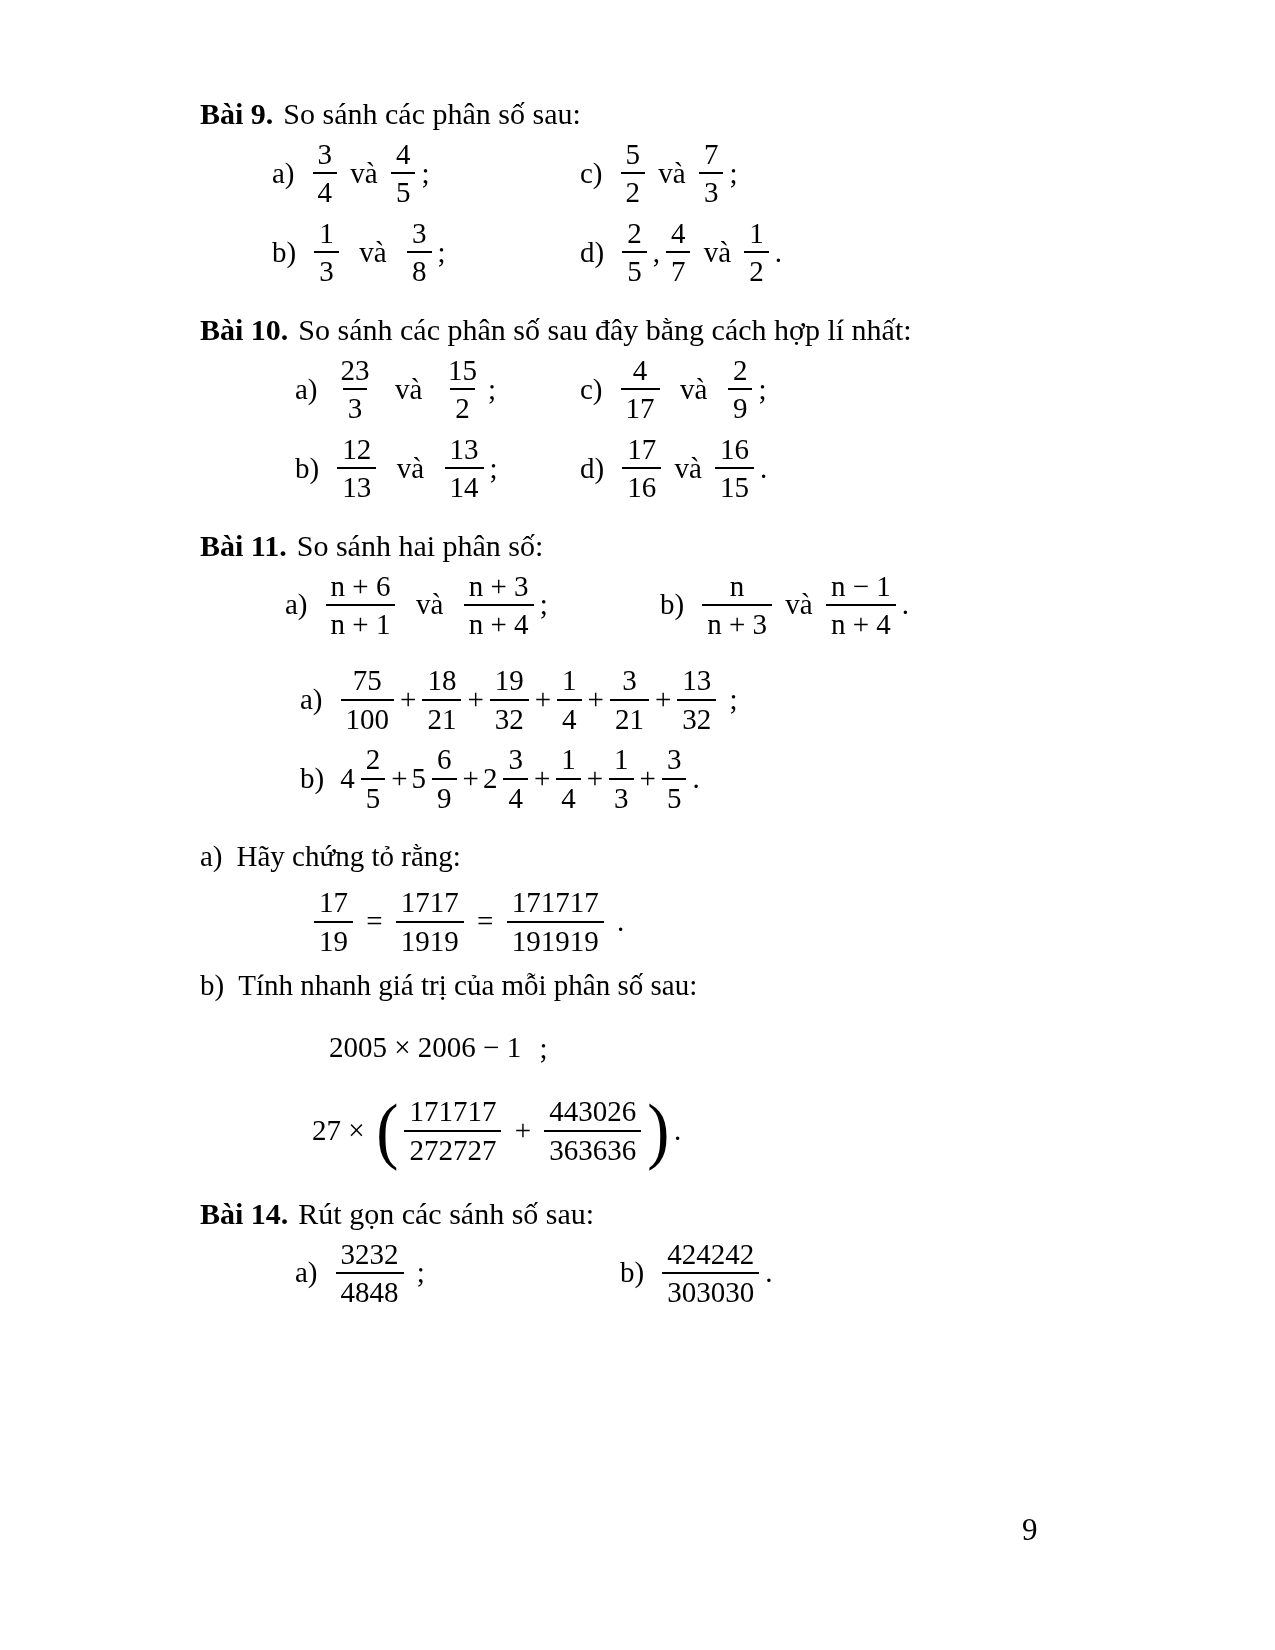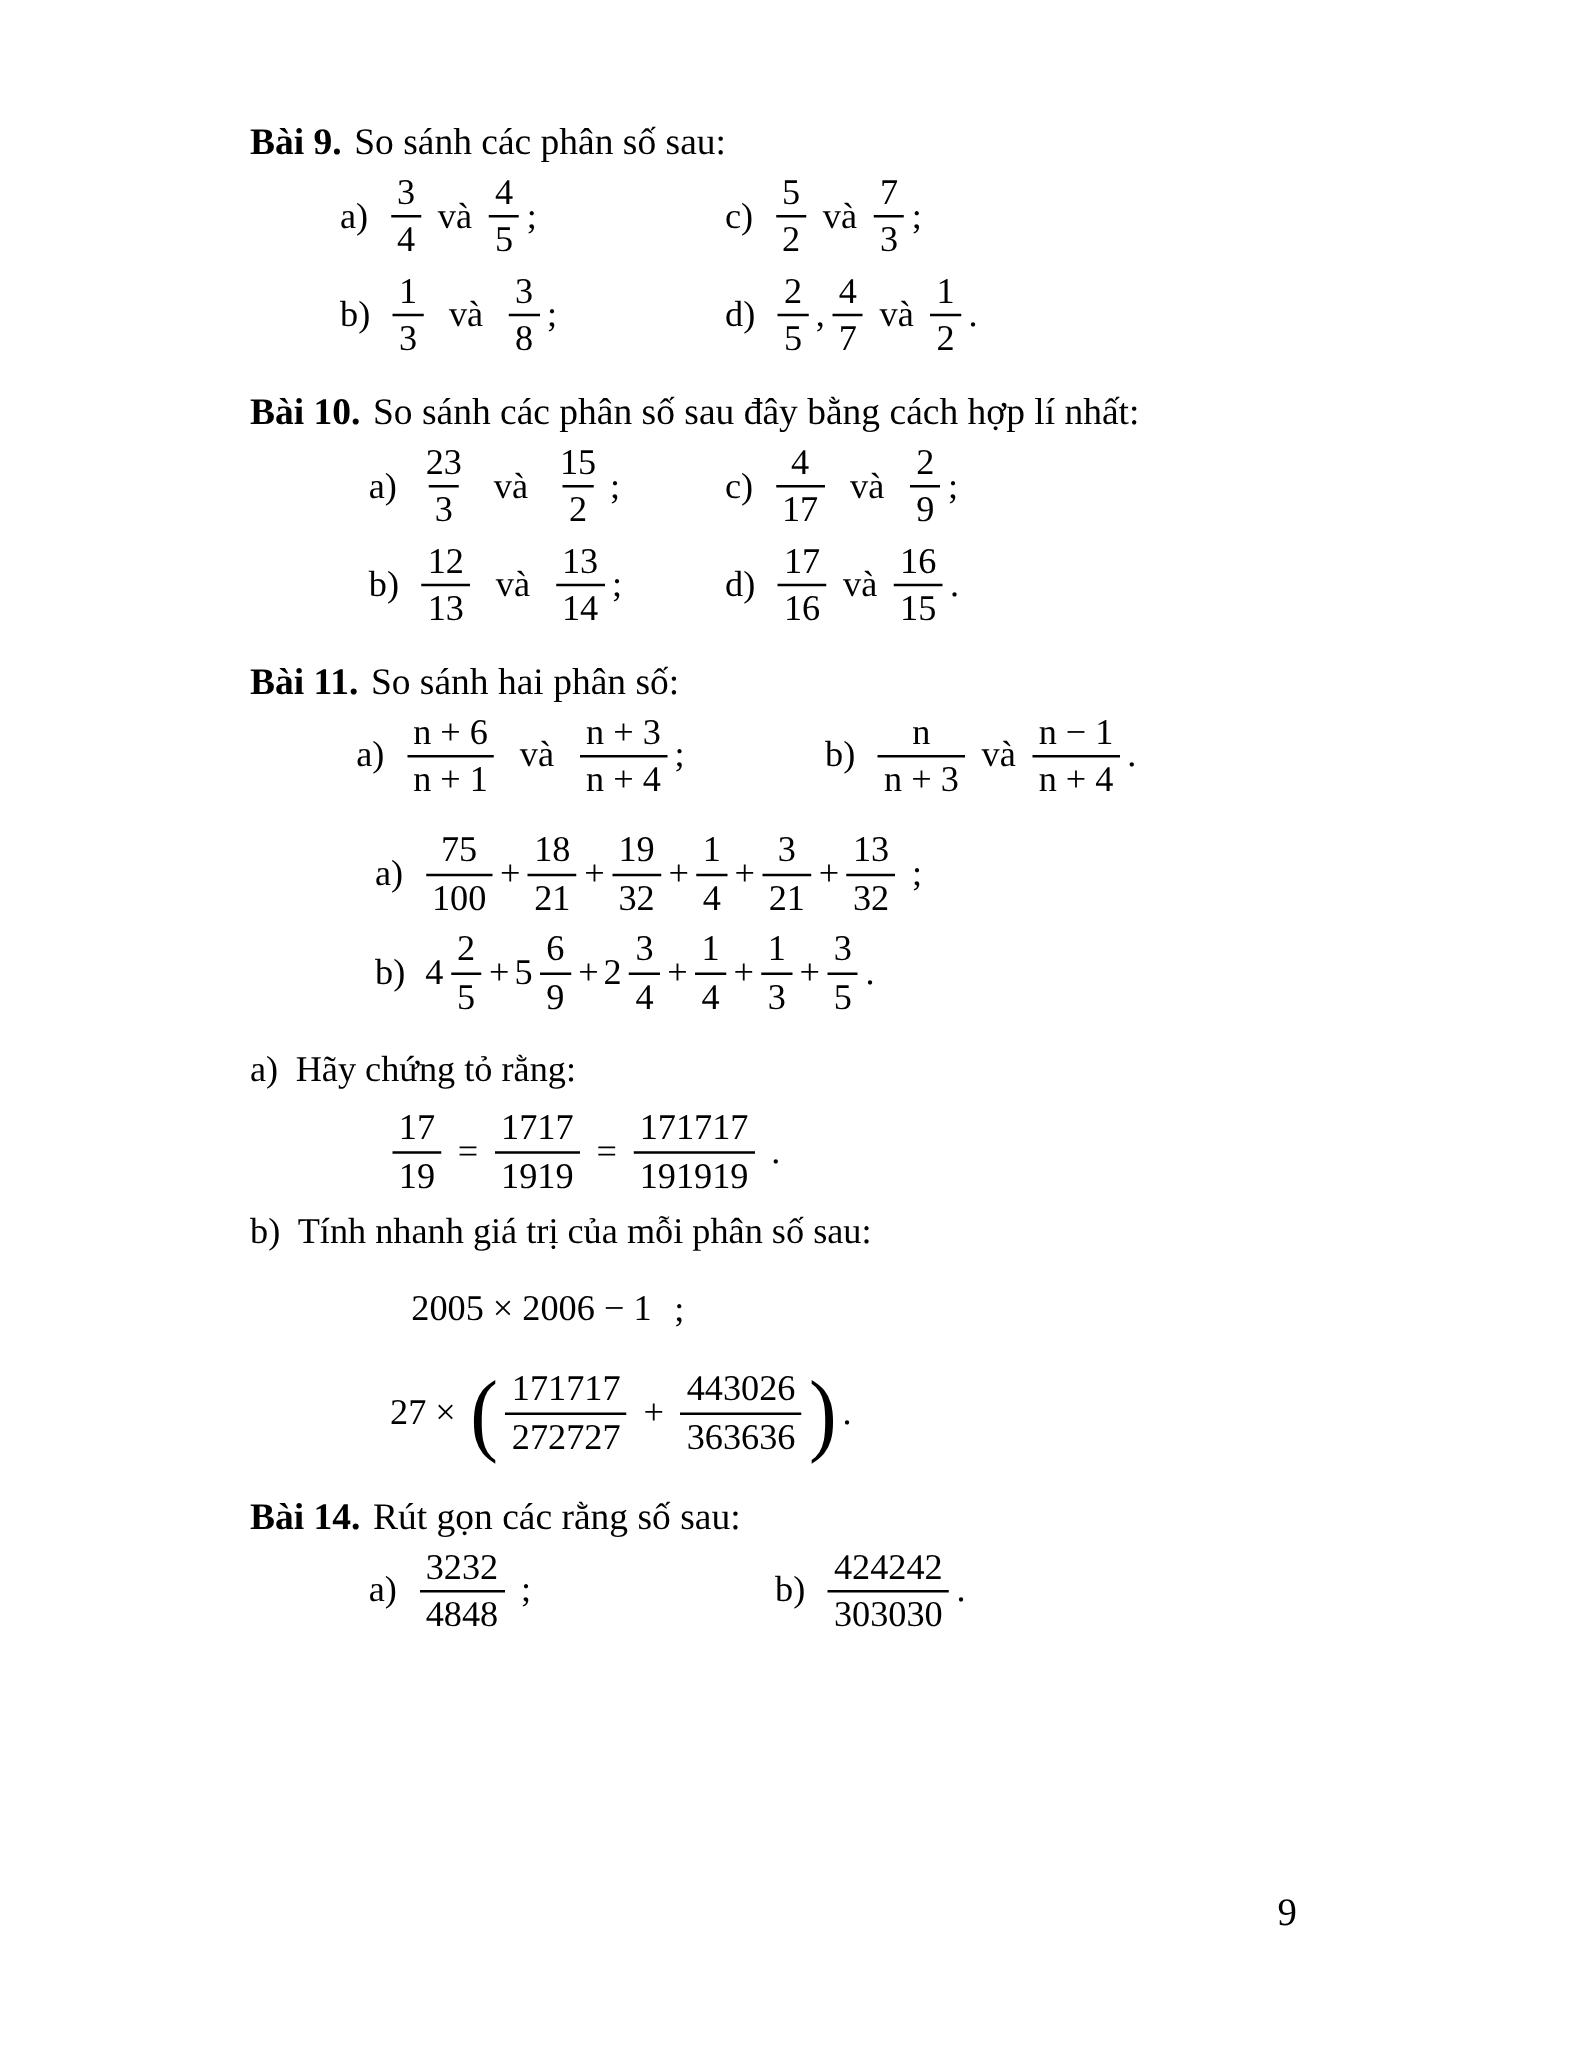--- a/index.html
+++ b/index.html
@@ -396,21 +396,21 @@
               <span class="den">363636</span>
             </span>
             <span class="bigparen">)</span>
             <span class="mtext">.</span>
           </span>
       </div>
     </div>
   </section>
 
   <section class="exercise">
-    <h2 class="heading"><span class="hlabel">Bài 14.</span><span class="htitle">Rút gọn các rằng số sau:</span></h2>
+    <h2 class="heading"><span class="hlabel">Bài 14.</span><span class="htitle">Rút gọn các sánh số sau:</span></h2>
     <div class="row">
       <div class="item ind95">
         <span class="ilabel">a)</span>
         <span class="math">
             <span class="frac">
               <span class="num">3232</span>
               <span class="den">4848</span>
             </span>
             <span class="mtext"> ;</span>
           </span>

